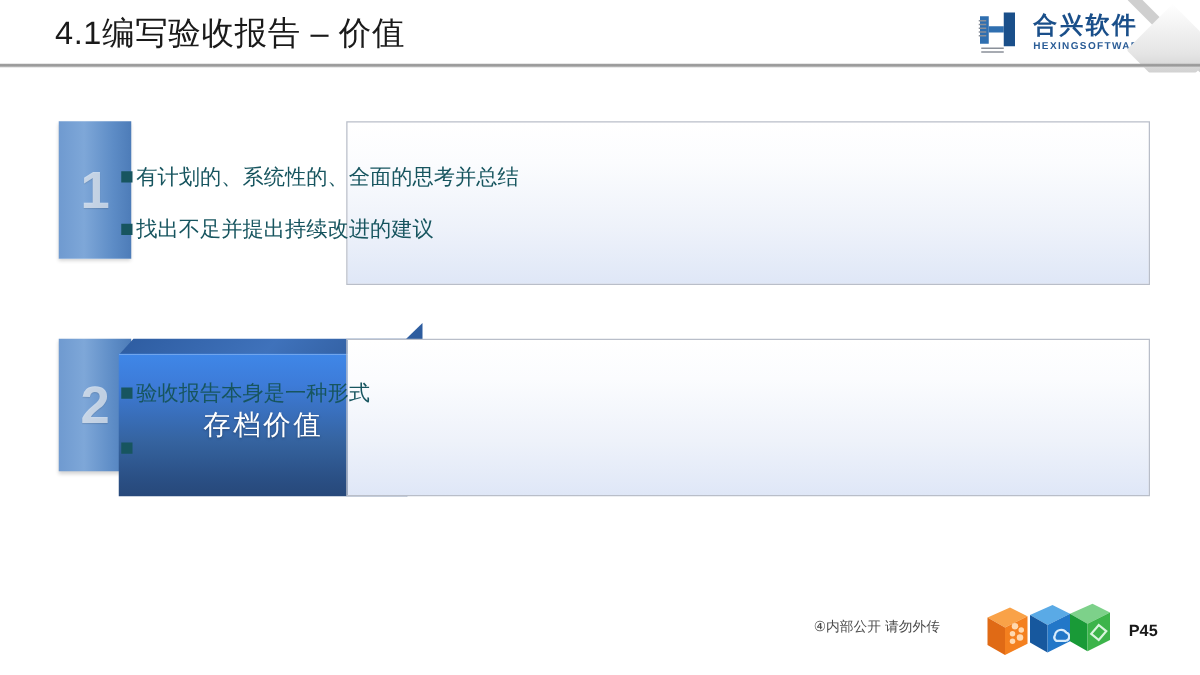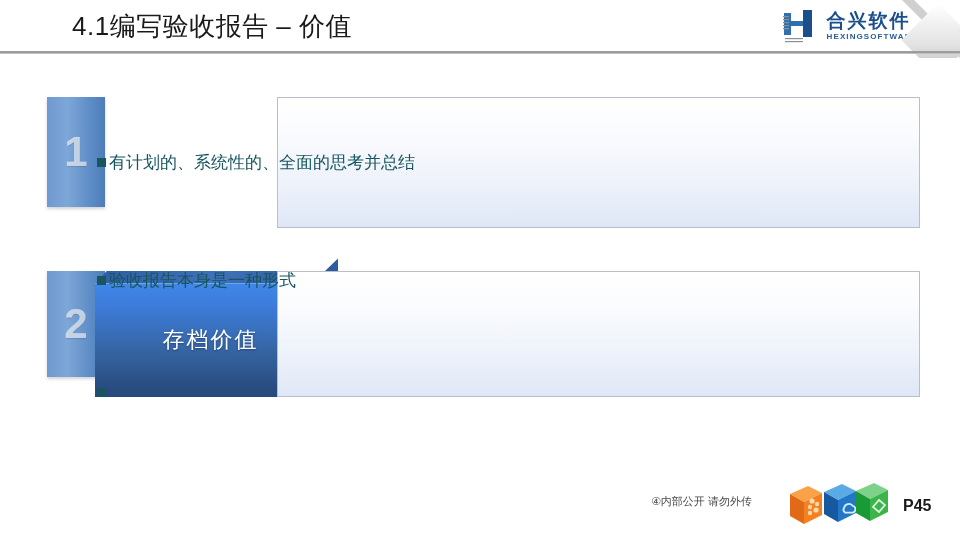--- a/index.html
+++ b/index.html
@@ -23,21 +23,20 @@
     height: 56px;
   }
   .slide-title {
     position: absolute;
     left: 44px;
     top: 9px;
     font-size: 26px;
     color: #1a1a1a;
     letter-spacing: 0.5px;
     white-space: nowrap;
-    margin-left: 28px;
   }
   .header-rule {
     position: absolute;
     left: 0;
     top: 51px;
     width: 960px;
     height: 3px;
     background: linear-gradient(to bottom, #a0a0a0 0%, #9a9a9a 55%, #d6d6d6 100%);
   }
 
@@ -205,21 +204,21 @@
     position: absolute;
     left: 50px;
     top: 0;
     width: 585px;
     height: 100%;
     display: flex;
     flex-direction: column;
     justify-content: center;
   }
   .block-1 .bullets { gap: 22px; }
-  .block-2 .bullets { gap: 24px; justify-content: space-between; }
+  .block-2 .bullets { gap: 24px; }
 
   .bullet {
     display: flex;
     align-items: flex-start;
     font-size: 17px;
     color: #17555f;
     line-height: 1.15;
     white-space: nowrap;
   }
   .bullet .marker {
@@ -251,21 +250,21 @@
     position: absolute;
     left: 786px;
     top: -2px;
     width: 104px;
     height: 50px;
   }
   .page-num {
     position: absolute;
     left: 903px;
     top: 13px;
-    font-size: 16px;
+    font-size: 13px;
     font-weight: bold;
     color: #1a1a1a;
   }
 </style>
 </head>
 <body>
 
 <div class="header">
   <div class="slide-title">4.1编写验收报告 – 价值</div>
 
@@ -307,20 +306,24 @@
   </div>
 
 
   <div class="content-panel"></div>
 
   <div class="bullets">
     <div class="bullet">
       <span class="marker"></span>
       <span>有计划的、系统性的、全面的思考并总结</span>
     </div>
+    <div class="bullet">
+      <span class="marker"></span>
+      <span>找出不足并提出持续改进的建议</span>
+    </div>
   </div>
 </div>
 
 <div class="block block-2">
   <div class="num-slab">
     <div class="num">2</div>
   </div>
 
   <div class="label-block">
     <div class="label-top"></div>

